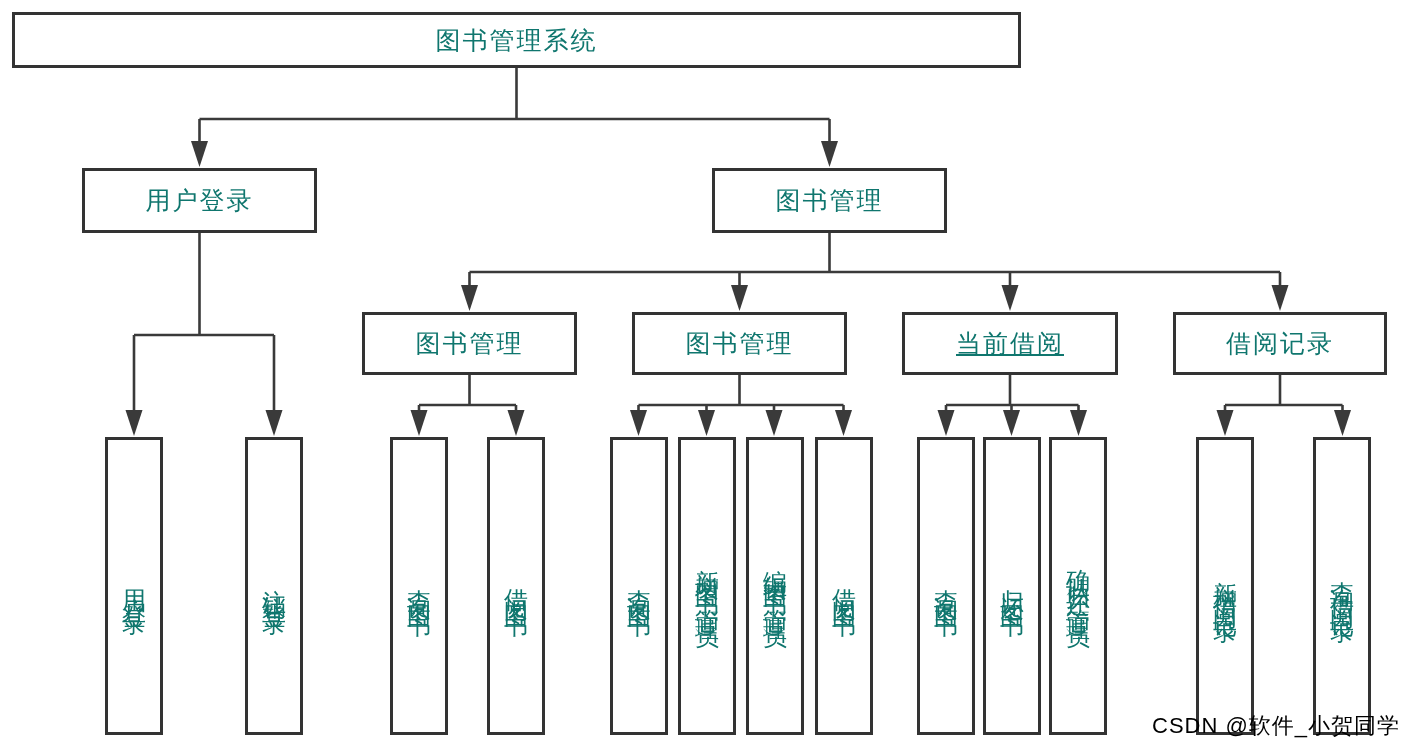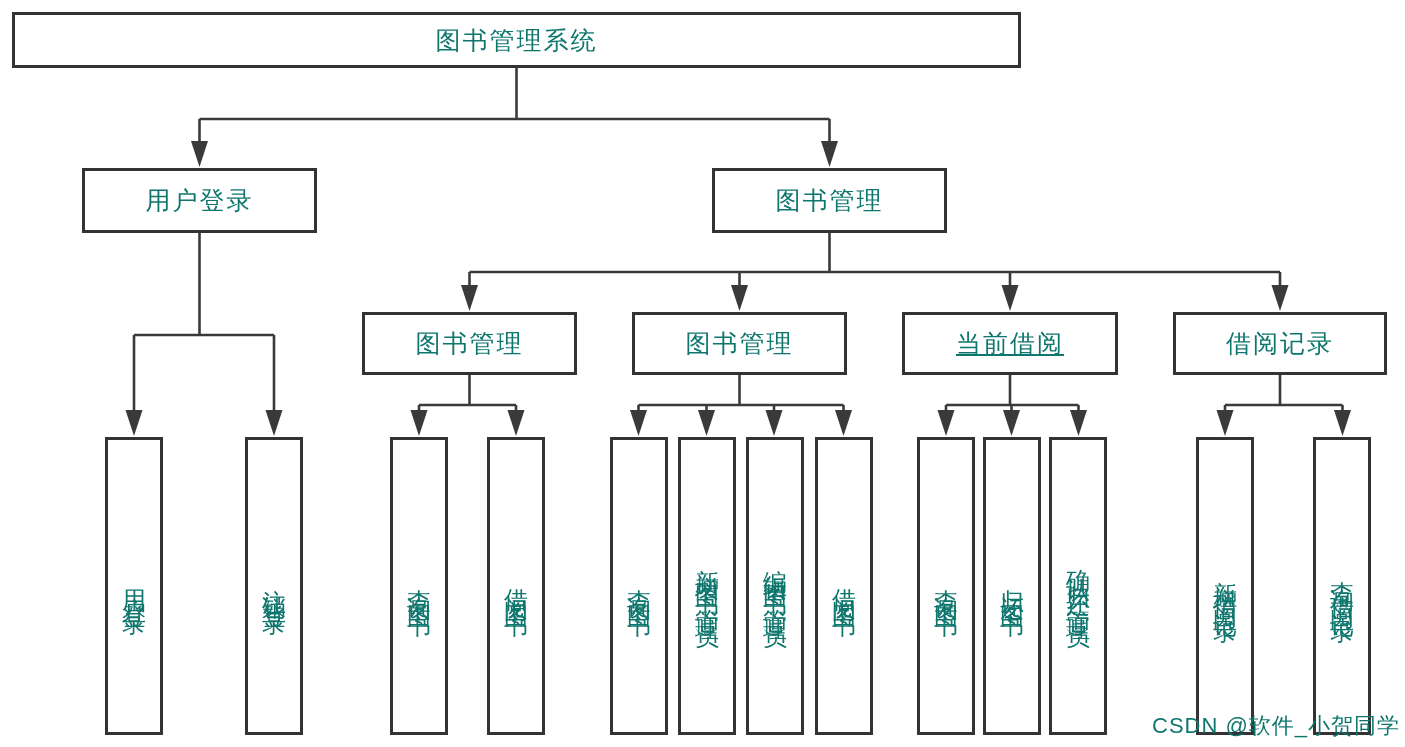--- a/index.html
+++ b/index.html
@@ -33,21 +33,21 @@
     text-orientation:mixed;
     font-size:24px;
     letter-spacing:8px;
     line-height:1;
     white-space:nowrap;
   }
   .watermark {
     position:absolute;
     left:1152px; top:711px;
     font-size:22px;
-    color:#0f766e;
+    color:#000000;
     letter-spacing:1px;
     white-space:nowrap;
     z-index:6;
   }
 </style>
 </head>
 <body>
 
 <div class="canvas">
 

